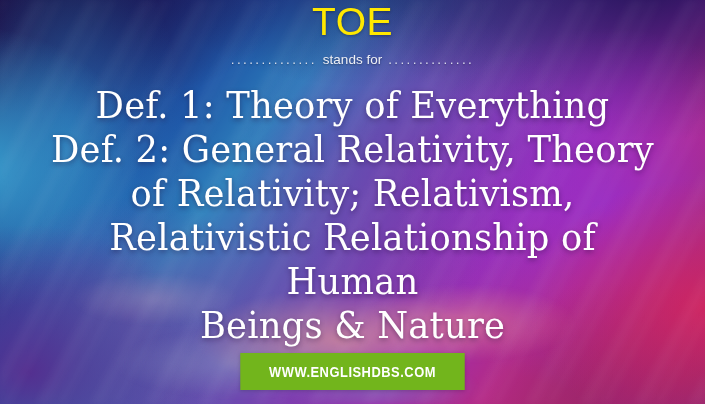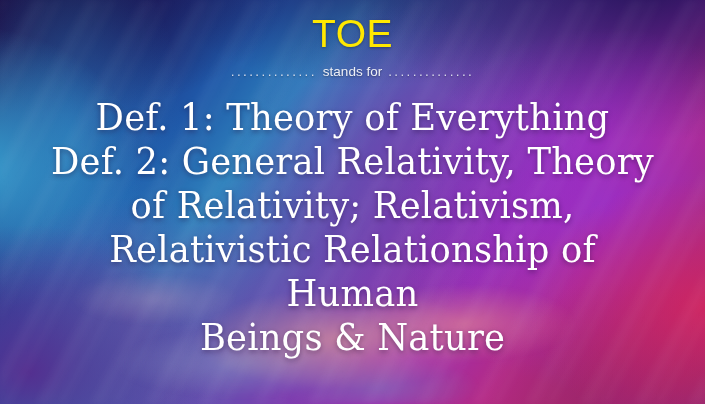--- a/index.html
+++ b/index.html
@@ -97,21 +97,21 @@
   
   #content {
     position: relative;
     z-index: 5;
     width: 100%;
     height: 100%;
     box-sizing: border-box;
     display: flex;
     flex-direction: column;
     align-items: center;
-    padding-top: 14px;
+    padding-top: 2px;
   }
 
   #term {
     color: #ffe800;
     font-size: 39px;
     line-height: 1;
     font-weight: 400;
     letter-spacing: 0.5px;
     text-shadow: 0 1px 3px rgba(0,0,0,0.30);
   }
@@ -208,14 +208,19 @@
     <div id="definitions">
       <span class="dline">Def. 1: Theory of Everything</span>
       <span class="dline">Def. 2: General Relativity, Theory</span>
       <span class="dline">of Relativity; Relativism,</span>
       <span class="dline">Relativistic Relationship of Human</span>
       <span class="dline">Beings &amp; Nature</span>
     </div>
 
   </div>
 
+  <div id="footer">
+    <div id="site-button">
+      <span>WWW.ENGLISHDBS.COM</span>
+    </div>
+  </div>
 
 </div>
 
 </body></html>

